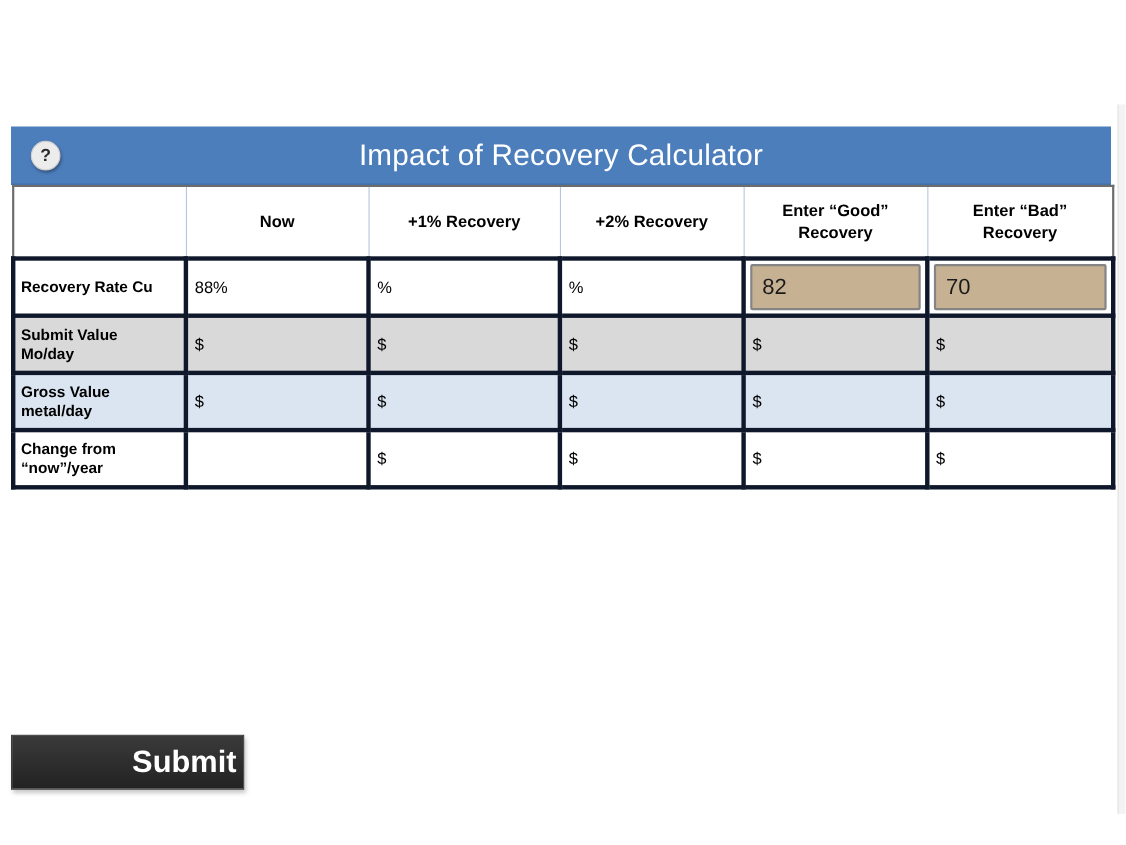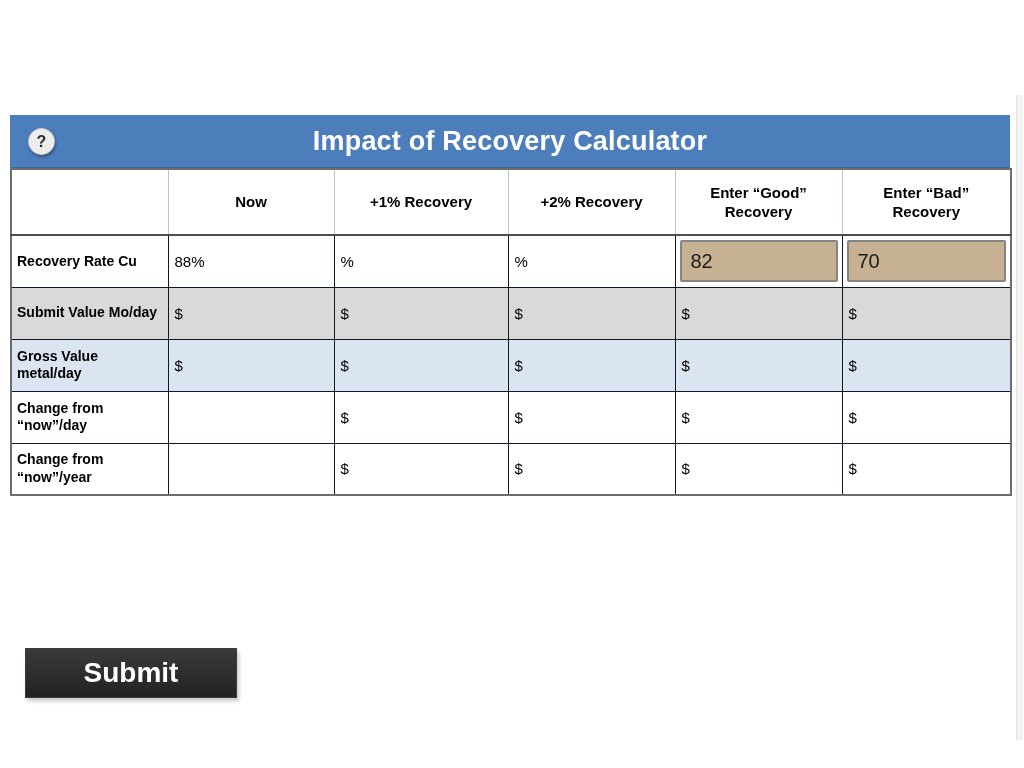--- a/index.html
+++ b/index.html
@@ -28,21 +28,21 @@
     position: absolute; left: 18px; top: 13px;
     width: 27px; height: 27px; border-radius: 50%;
     background: #ececec;
     border: 1px solid #cfcfcf;
     box-shadow: 1px 2px 3px rgba(0,0,0,0.35);
     display: flex; align-items: center; justify-content: center;
     font-weight: bold; font-size: 16px; color: #2b2b2b;
     cursor: pointer;
   }
   .title-text {
-    color: #ffffff; font-weight: bold; font-size: 27px; letter-spacing: 0.2px;
+    color: #ffffff; font-weight: normal; font-size: 27px; letter-spacing: 0.2px;
   }
 
   
   table.calc-table {
     width: 1000px;
     border-collapse: collapse;
     table-layout: fixed;
     border: 2px solid #6d6d6d;
   }
   th {
@@ -51,21 +51,21 @@
     font-weight: bold; font-size: 15px; color: #000;
     text-align: center; vertical-align: middle;
     border-left: 1px solid #b3c6dd;
     border-right: 1px solid #b3c6dd;
     border-bottom: 2px solid #4d4d4d;
     padding: 2px 8px;
     line-height: 1.3;
   }
   td {
     height: 52px;
-    border: 1px solid #0f172a;
+    border: 4px solid #0f172a;
     vertical-align: middle;
     font-size: 15px; color: #000;
     padding: 2px 8px 2px 6px;
     overflow-wrap: break-word;
   }
   td.label-cell {
     font-weight: bold; font-size: 14px;
     padding: 2px 8px 2px 5px;
     line-height: 1.25;
   }
@@ -90,30 +90,29 @@
     background: var(--tanInput, #c6b193);
     border: 2px solid #848484;
   }
   input.inp-gray {
     background: var(--grayInput, #dbdbdb);
     border: 2px solid #8ca3b8;
   }
 
   
   .submit-btn {
-    position: absolute; left: 10px; top: 648px;
+    position: absolute; left: 10px; top: 668px;
     width: 212px; height: 50px;
     background: linear-gradient(to bottom, #3a3a3a 0%, #2e2e2e 50%, #222222 100%);
     border: 1px solid #3c3c3c;
     box-shadow: 2px 3px 4px #c8c8c8;
     color: #ffffff; font-weight: bold; font-size: 28px;
     font-family: "Liberation Sans", sans-serif;
-    display: flex; align-items: center; justify-content: center;
+    display: flex; align-items: center; justify-content: flex-end;
     cursor: pointer;
-    margin-left: 15px;
   }
 
   
   .scrollbar-track {
     position: absolute; right: 1px; top: 95px;
     width: 7px; height: 645px;
     background: #f3f3f3;
     border-left: 1px solid #e2e2e2;
   }
 </style>
@@ -173,28 +172,20 @@
         </tr>
         <tr class="row-blue">
           <td class="label-cell">Gross Value metal/day</td>
           <td>$</td>
           <td>$</td>
           <td>$</td>
           <td>$</td>
           <td>$</td>
         </tr>
         <tr class="row-white">
-          <td class="label-cell">Change from “now”/day</td>
-          <td></td>
-          <td>$</td>
-          <td>$</td>
-          <td>$</td>
-          <td>$</td>
-        </tr>
-        <tr class="row-white">
           <td class="label-cell">Change from “now”/year</td>
           <td></td>
           <td>$</td>
           <td>$</td>
           <td>$</td>
           <td>$</td>
         </tr>
       </tbody>
     </table>
   </div>

